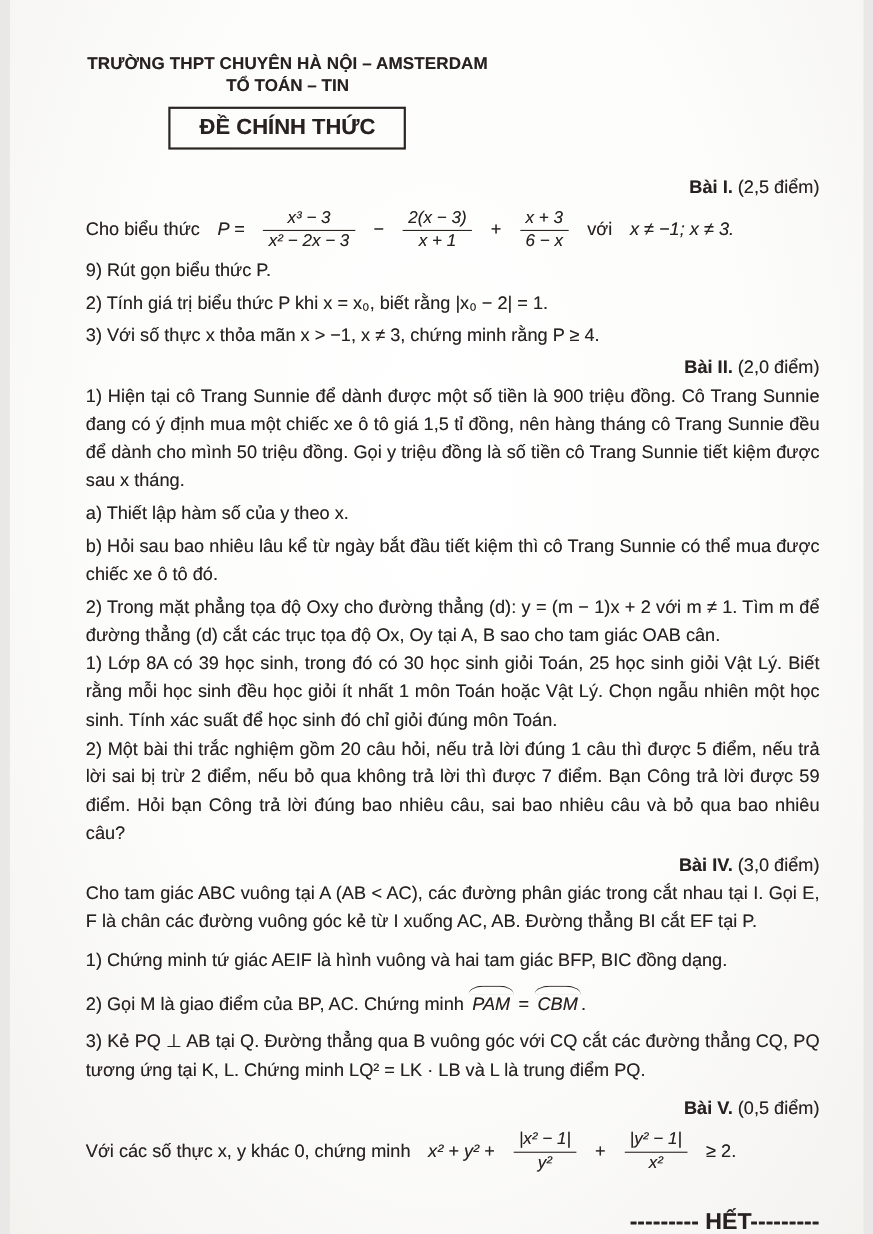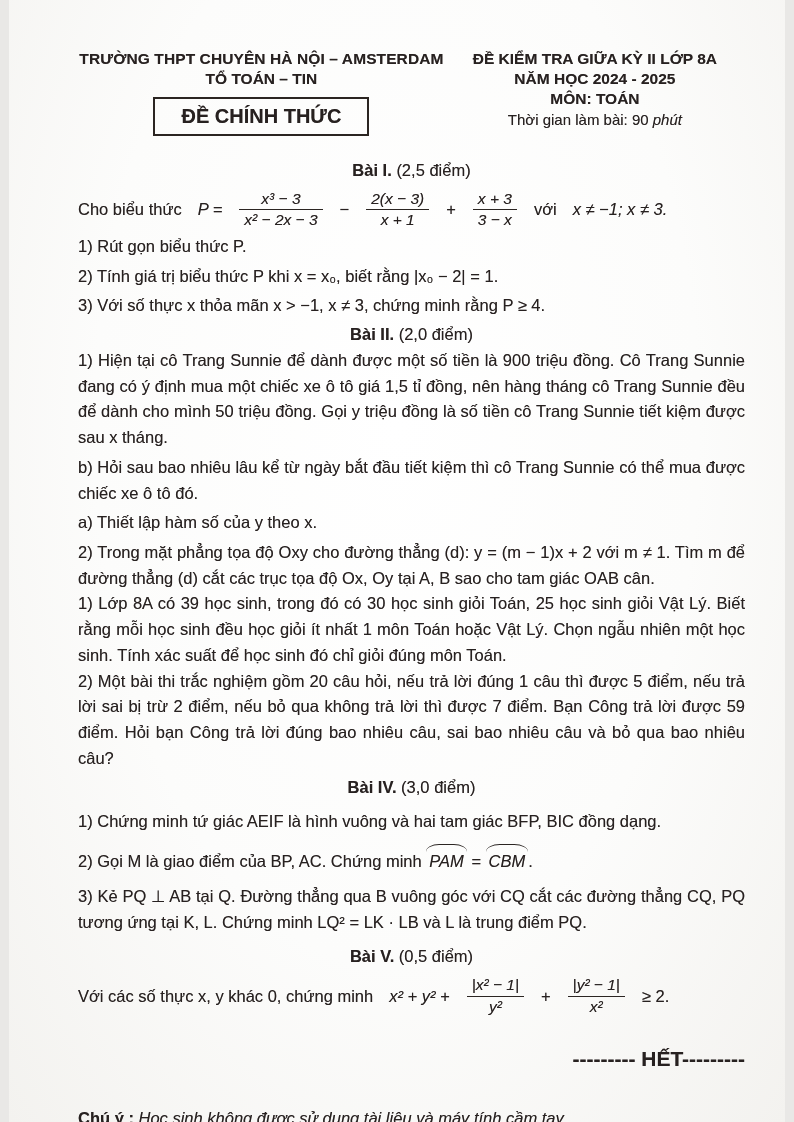--- a/index.html
+++ b/index.html
@@ -25,21 +25,21 @@
   .h-left .dept{font-weight:bold;font-size:15.5px;margin-top:2px;}
   .official-box{
     display:inline-block;border:2px solid #2b2522;
     padding:6px 26px;margin-top:9px;font-weight:bold;font-size:20px;
   }
   .h-right .line1{font-weight:bold;font-size:15.5px;}
   .h-right .line2,.h-right .line3{font-weight:bold;font-size:15.5px;margin-top:2px;}
   .h-right .line4{font-size:15px;margin-top:3px;}
   
   p{margin:0;font-size:16.5px;line-height:1.56;text-align:justify;}
-  .sec-title{margin-top:3px;text-align:center;}
+  .sec-title{margin-top:3px;text-align:right;}
   .sec-title .t{font-weight:bold;}
   .math-row{
     display:flex;align-items:center;flex-wrap:wrap;
     font-size:16.5px;margin:6px 0 4px;column-gap:7px;row-gap:2px;gap:16px;
   }
   .mi{font-style:italic;}
   .frac{display:inline-flex;flex-direction:column;text-align:center;
     font-size:15.5px;line-height:1.2;margin:0 1px;}
   .frac .num{border-bottom:1.4px solid #2b2522;padding:0 5px 1px;}
   .frac .den{padding:1px 5px 0;}
@@ -60,29 +60,20 @@
 <div class="page">
 
   <header class="header">
     <div class="h-left">
       <div class="school">TRƯỜNG THPT CHUYÊN HÀ NỘI – AMSTERDAM</div>
       <div class="dept">TỔ TOÁN – TIN</div>
       <div class="official-box">
         <span>ĐỀ CHÍNH THỨC</span>
       </div>
     </div>
-    <div class="h-right">
-      <div class="line1">ĐỀ KIỂM TRA GIỮA KỲ II LỚP 8A</div>
-      <div class="line2">NĂM HỌC 2024 - 2025</div>
-      <div class="line3">MÔN: TOÁN</div>
-      <div class="line4">
-        <span>Thời gian làm bài: 90</span>
-        <span class="it">phút</span>
-      </div>
-    </div>
   </header>
 
   <section>
     <p class="sec-title">
       <span class="t">Bài I.</span>
       <span>(2,5 điểm)</span>
     </p>
     <div class="math-row">
       <span>Cho biểu thức</span>
       <span class="mi">P =</span>
@@ -91,51 +82,52 @@
         <span class="den mi">x² − 2x − 3</span>
       </span>
       <span>−</span>
       <span class="frac">
         <span class="num mi">2(x − 3)</span>
         <span class="den mi">x + 1</span>
       </span>
       <span>+</span>
       <span class="frac">
         <span class="num mi">x + 3</span>
-        <span class="den mi">3 − x</span>
+        <span class="den mi">6 − x</span>
       </span>
       <span>với</span>
       <span class="mi">x ≠ −1; x ≠ 3.</span>
     </div>
-    <p>1) Rút gọn biểu thức P.</p>
+    <p>9) Rút gọn biểu thức P.</p>
     <p class="gap-s">2) Tính giá trị biểu thức P khi x = x₀, biết rằng |x₀ − 2| = 1.</p>
     <p class="gap-s">3) Với số thực x thỏa mãn x &gt; −1, x ≠ 3, chứng minh rằng P ≥ 4.</p>
   </section>
 
   <section>
     <p class="sec-title">
       <span class="t">Bài II.</span>
       <span>(2,0 điểm)</span>
     </p>
     <p>1) Hiện tại cô Trang Sunnie để dành được một số tiền là 900 triệu đồng. Cô Trang Sunnie đang có ý định mua một chiếc xe ô tô giá 1,5 tỉ đồng, nên hàng tháng cô Trang Sunnie đều để dành cho mình 50 triệu đồng. Gọi y triệu đồng là số tiền cô Trang Sunnie tiết kiệm được sau x tháng.</p>
+    <p class="gap-s">a) Thiết lập hàm số của y theo x.</p>
     <p class="gap-s">b) Hỏi sau bao nhiêu lâu kể từ ngày bắt đầu tiết kiệm thì cô Trang Sunnie có thể mua được chiếc xe ô tô đó.</p>
-    <p class="gap-s">a) Thiết lập hàm số của y theo x.</p>
     <p class="gap-s">2) Trong mặt phẳng tọa độ Oxy cho đường thẳng (d): y = (m − 1)x + 2 với m ≠ 1. Tìm m để đường thẳng (d) cắt các trục tọa độ Ox, Oy tại A, B sao cho tam giác OAB cân.</p>
   </section>
 
   <section>
     <p>1) Lớp 8A có 39 học sinh, trong đó có 30 học sinh giỏi Toán, 25 học sinh giỏi Vật Lý. Biết rằng mỗi học sinh đều học giỏi ít nhất 1 môn Toán hoặc Vật Lý. Chọn ngẫu nhiên một học sinh. Tính xác suất để học sinh đó chỉ giỏi đúng môn Toán.</p>
     <p>2) Một bài thi trắc nghiệm gồm 20 câu hỏi, nếu trả lời đúng 1 câu thì được 5 điểm, nếu trả lời sai bị trừ 2 điểm, nếu bỏ qua không trả lời thì được 7 điểm. Bạn Công trả lời được 59 điểm. Hỏi bạn Công trả lời đúng bao nhiêu câu, sai bao nhiêu câu và bỏ qua bao nhiêu câu?</p>
   </section>
 
   <section>
     <p class="sec-title">
       <span class="t">Bài IV.</span>
       <span>(3,0 điểm)</span>
     </p>
+    <p>Cho tam giác ABC vuông tại A (AB &lt; AC), các đường phân giác trong cắt nhau tại I. Gọi E, F là chân các đường vuông góc kẻ từ I xuống AC, AB. Đường thẳng BI cắt EF tại P.</p>
     <p class="gap-m">1) Chứng minh tứ giác AEIF là hình vuông và hai tam giác BFP, BIC đồng dạng.</p>
     <p class="gap-m">
       <span>2) Gọi M là giao điểm của BP, AC. Chứng minh</span>
       <span class="overarc">PAM</span>
       <span>=</span>
       <span class="overarc">CBM</span><span>.</span>
     </p>
     <p class="gap-m">3) Kẻ PQ ⊥ AB tại Q. Đường thẳng qua B vuông góc với CQ cắt các đường thẳng CQ, PQ tương ứng tại K, L. Chứng minh LQ² = LK · LB và L là trung điểm PQ.</p>
   </section>
 

